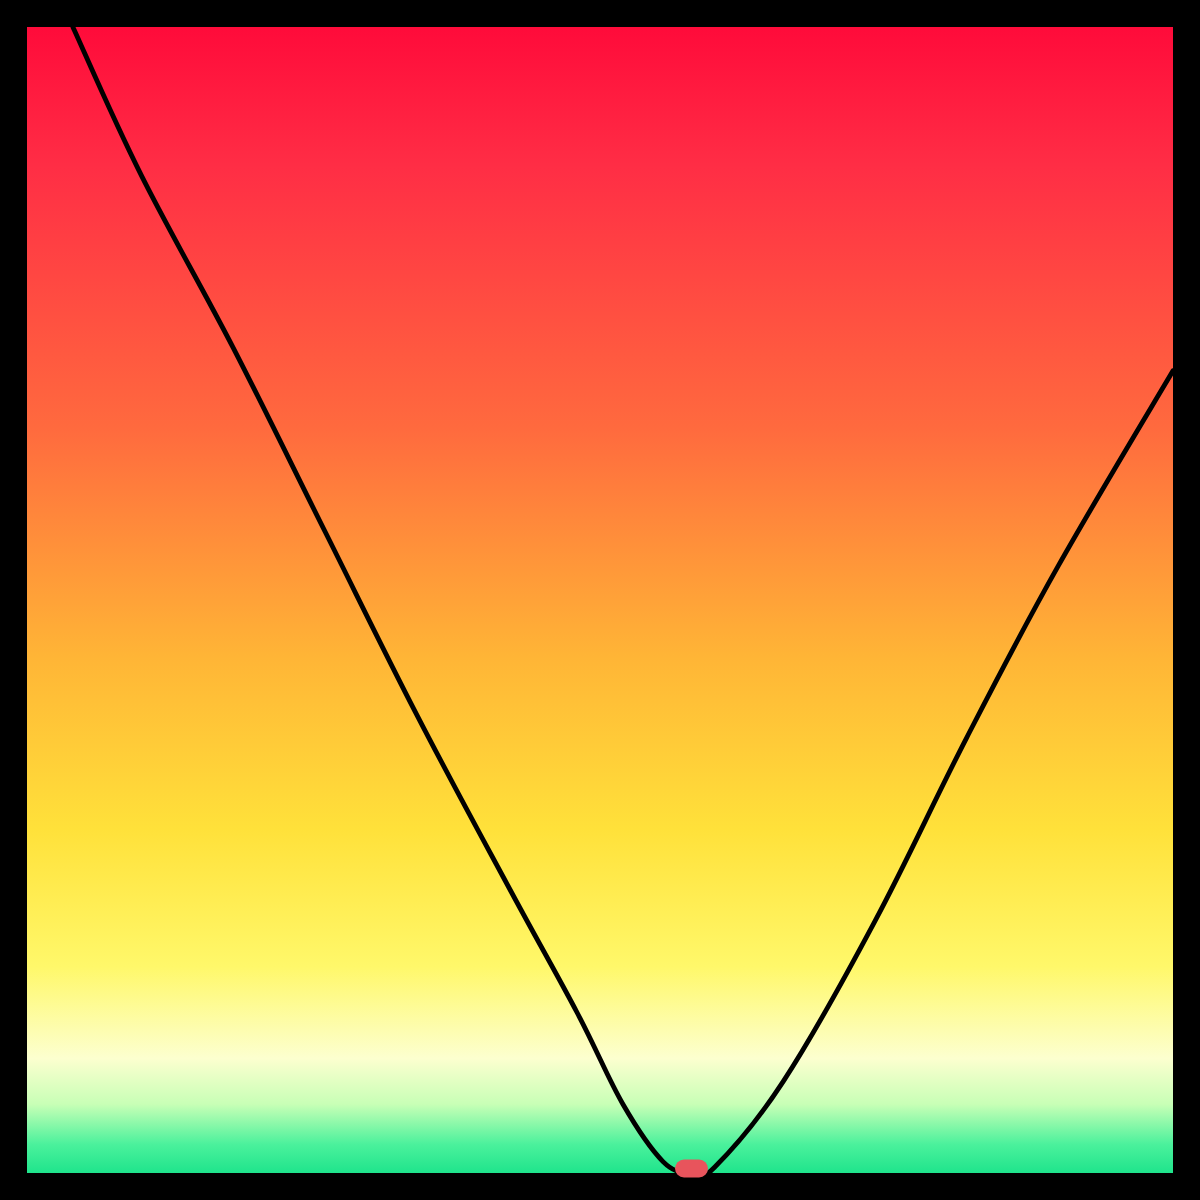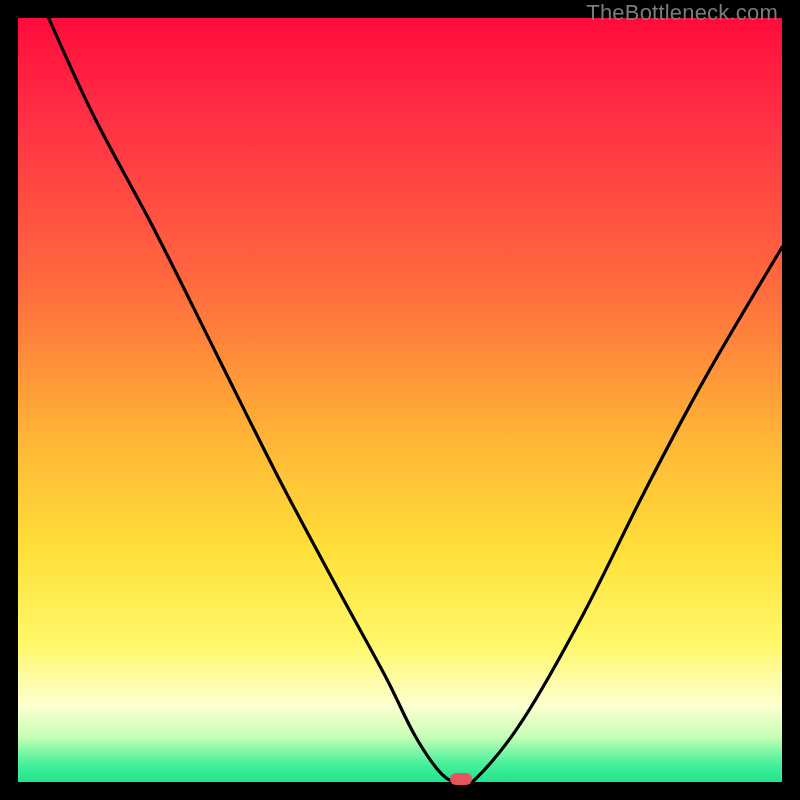--- a/index.html
+++ b/index.html
@@ -67,21 +67,20 @@
     transform: translate(-50%, -50%);
   }
 </style>
 </head>
 <body>
 
 <div class="frame">
 
   <div class="plot-area"></div>
 
-  <div class="watermark">TheBottleneck.com</div>
 
   <svg class="curve" viewBox="0 0 764 764" preserveAspectRatio="none">
     <path id="curve-path" fill="none" stroke="#000" stroke-width="3.2" stroke-linejoin="round" stroke-linecap="round" d="M 30.6 0.0 C 38.8 17.9, 57.1 60.8, 76.4 99.3 C 95.7 137.8, 115.5 171.3, 137.5 213.9 C 159.5 256.6, 176.6 292.2, 198.6 336.2 C 220.6 380.2, 237.8 415.8, 259.8 458.4 C 281.8 501.0, 301.6 537.2, 320.9 573.0 C 340.1 608.8, 353.0 630.9, 366.7 657.0 C 380.5 683.2, 387.0 700.3, 397.3 718.2 C 407.6 736.0, 415.8 748.1, 424.0 756.4 C 432.3 764.6, 436.9 763.3, 443.1 764.0 C 449.3 764.7, 447.4 771.2, 458.4 760.2 C 469.4 749.2, 485.0 732.4, 504.2 702.9 C 523.5 673.3, 543.4 637.2, 565.4 595.9 C 587.4 554.7, 604.5 516.3, 626.5 473.7 C 648.5 431.0, 662.8 403.1, 687.6 359.1 C 712.4 315.1, 750.2 252.6, 764.0 229.2"></path>
   </svg>
 
   <div id="min-marker" class="minimum-marker" style="left: 461.12px; top: 779px;"></div>
 
 </div>
 
 </body></html>

